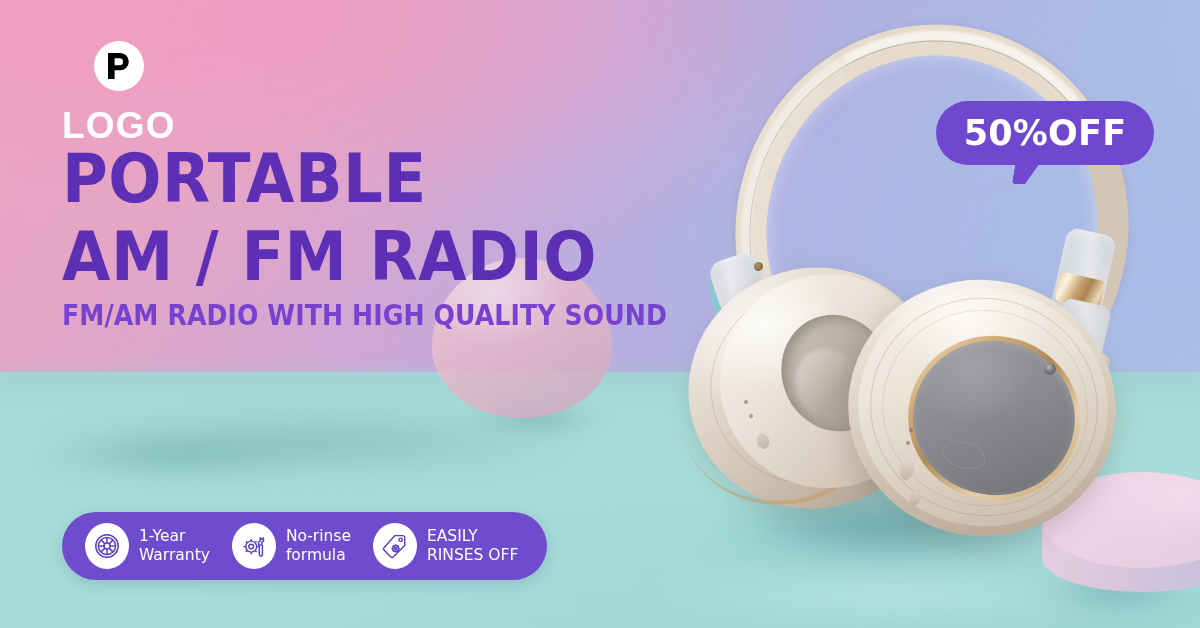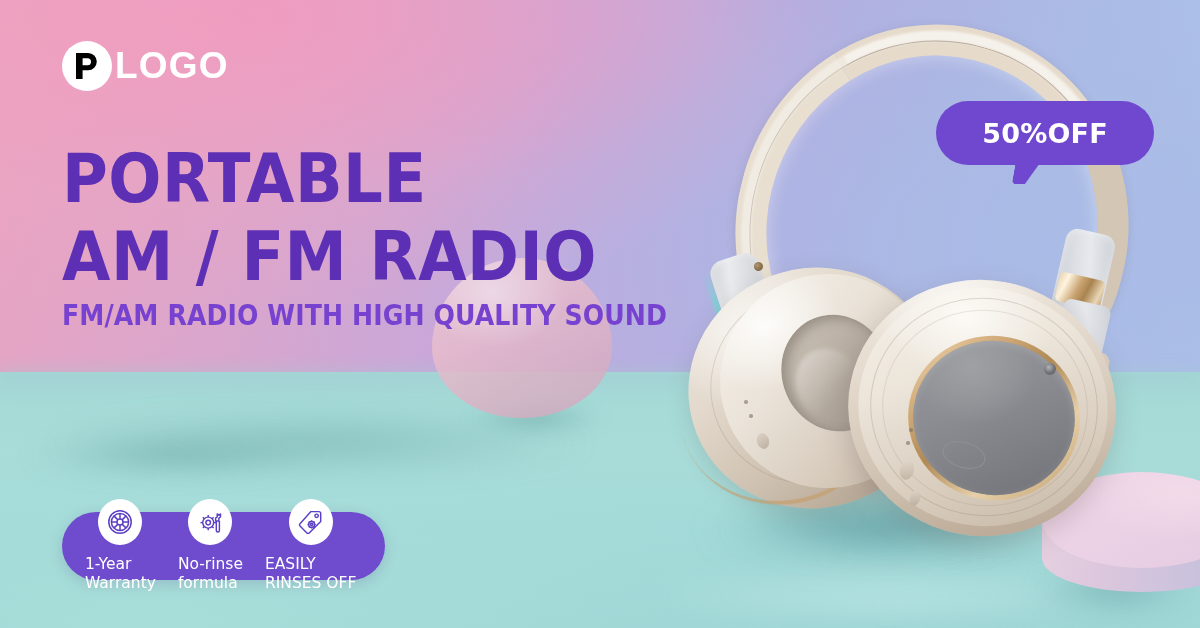--- a/index.html
+++ b/index.html
@@ -292,21 +292,21 @@
   .btn-r1 { position:absolute; left:252px; top:442px; width:14px; height:20px; border-radius:50%;
     background:linear-gradient(160deg,#e3dacd,#c0b3a3); transform:rotate(14deg); }
   .btn-r2 { position:absolute; left:262px; top:472px; width:10px; height:16px; border-radius:50%;
     background:linear-gradient(160deg,#ded5c8,#b9ad9d); transform:rotate(14deg); }
   .dot-r1 { position:absolute; left:261px; top:410px; width:3.5px; height:3.5px; border-radius:50%; background:rgba(128,112,98,.62); }
   .dot-r2 { position:absolute; left:258px; top:423px; width:3.5px; height:3.5px; border-radius:50%; background:rgba(128,112,98,.62); }
 
   
   .logo-wrap {
     position:absolute; left:62px; top:41px;
-    display:flex; align-items:center; gap:3px;
+    display:flex; align-items:center; gap:14px;flex-direction:column;
   }
   .logo-mark {
     width:50px; height:50px; border-radius:50%;
     background:#ffffff;
     display:flex; align-items:center; justify-content:center;
   }
   .logo-mark svg { display:block; }
   .logo-text {
     color:#ffffff;
     font-size:37px; font-weight:700; letter-spacing:1.2px;
@@ -344,21 +344,21 @@
   
   .badge-off {
     position:absolute; left:936px; top:101px;
     width:218px; height:64px;
     background:#6f48cf;
     border-radius:32px;
     display:flex; align-items:center; justify-content:center;
   }
   .badge-off-text {
     color:#ffffff;
-    font-size:27px; font-weight:700;
+    font-size:35px; font-weight:700;
     letter-spacing:.2px;
     font-family:"DejaVu Sans", sans-serif;
   }
   .badge-tail {
     position:absolute; left:1014px; top:160px;
     width:0; height:0;
     border-left:13px solid #6f48cf;
     border-right:13px solid transparent;
     border-top:24px solid #6f48cf;
     border-bottom:0;
@@ -372,21 +372,20 @@
     height:68px;
     background:#6f4bcd;
     border-radius:34px;
     display:flex; align-items:center;
     padding:0 18px 0 12px;
     box-shadow:0 4px 14px rgba(70,50,120,.18);
   }
   .feat {
     display:flex; align-items:center; gap:10px;
     padding:0 11px;
-    flex-direction:column;
   }
   .feat-ico {
     width:44px; height:46px; border-radius:50%;
     background:#ffffff;
     display:flex; align-items:center; justify-content:center;
     flex:0 0 auto;
   }
   .feat-ico svg { display:block; }
   .feat-label {
     color:#ffffff;

